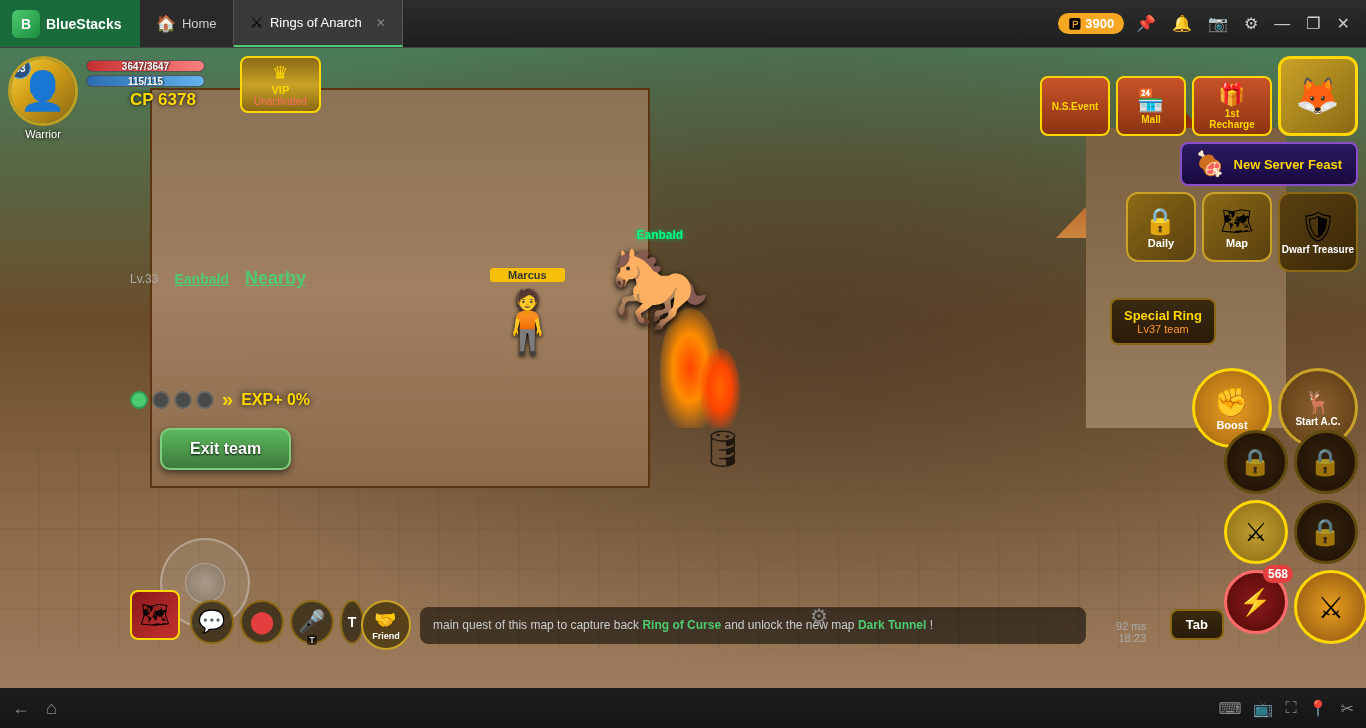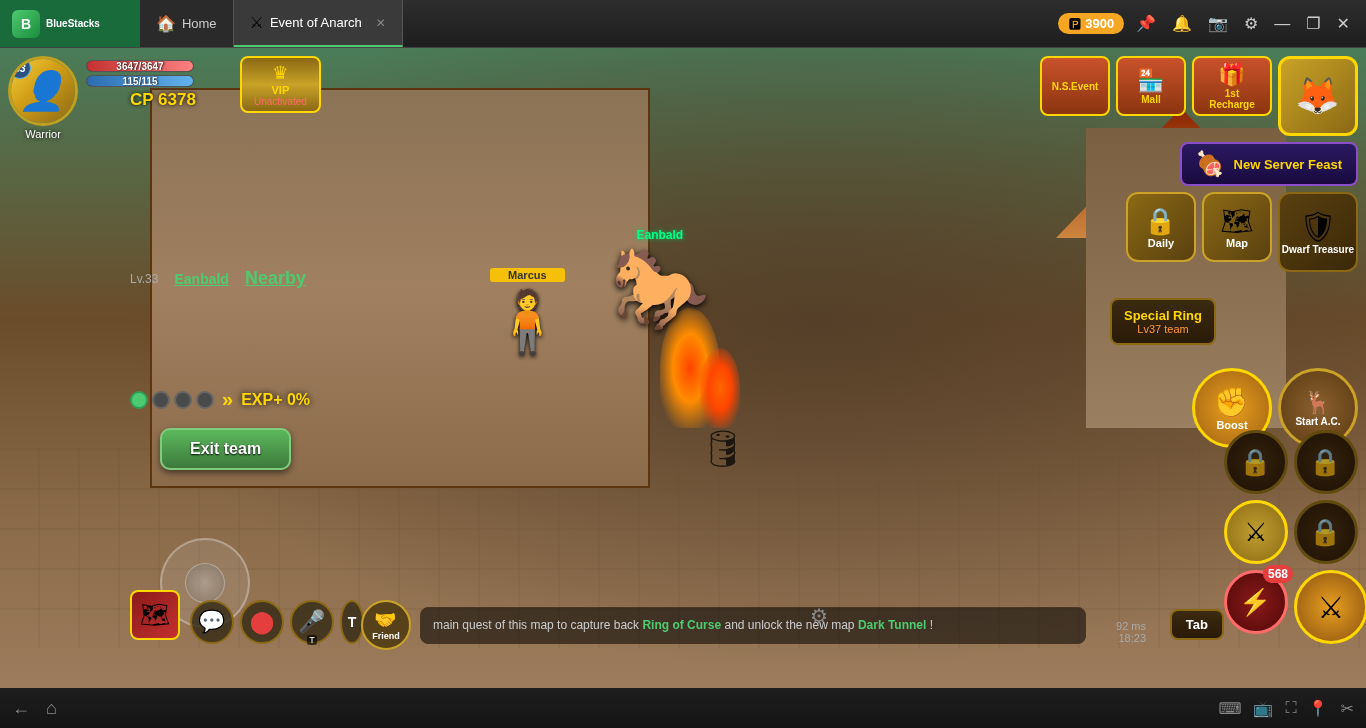--- a/index.html
+++ b/index.html
@@ -13,21 +13,21 @@
     }
     .bs-logo {
       display: flex; align-items: center; gap: 6px; padding: 0 12px;
       background: #1a6b3c; height: 100%; min-width: 140px;
     }
     .bs-logo-icon {
       width: 28px; height: 28px; background: linear-gradient(135deg, #4ecb71, #1a8c3c);
       border-radius: 6px; display: flex; align-items: center; justify-content: center;
       font-size: 14px; color: white; font-weight: bold;
     }
-    .bs-logo-text { color: white; font-size: 10px; font-weight: bold; }
+    .bs-logo-text { color: white; font-size: 14px; font-weight: bold; }
 
     .tab-home {
       display: flex; align-items: center; gap: 6px; padding: 0 16px;
       background: #2a2a2a; height: 100%; border-right: 1px solid #555; cursor: pointer;
     }
     .tab-home-icon { font-size: 16px; }
     .tab-home-text { color: #ccc; font-size: 13px; }
 
     .tab-game {
       display: flex; align-items: center; gap: 6px; padding: 0 16px;
@@ -112,21 +112,21 @@
       color: #00ff88; font-size: 12px; font-weight: bold; text-shadow: 0 0 4px #00cc66;
     }
 
     
     .hud-topleft {
       position: absolute; top: 8px; left: 8px; display: flex; align-items: flex-start; gap: 8px;
     }
     .player-avatar {
       width: 70px; height: 70px; border-radius: 50%;
       background: radial-gradient(circle, #f4d03f, #d4a017);
-      border: 3px solid #c0a020; overflow: hidden; position: relative; flex-shrink: 0; font-style: italic;
+      border: 3px solid #c0a020; overflow: hidden; position: relative; flex-shrink: 0;
     }
     .avatar-level {
       position: absolute; top: -2px; left: -2px; width: 22px; height: 22px;
       background: #2c5282; border-radius: 50%; display: flex; align-items: center;
       justify-content: center; color: white; font-size: 10px; font-weight: bold;
       border: 1px solid #63b3ed; z-index: 2;
     }
     .avatar-img {
       width: 100%; height: 100%;
       background: linear-gradient(135deg, #f4d03f 0%, #d4a017 40%, #8b6914 100%);
@@ -235,21 +235,21 @@
     #taskbar {
       width: 1366px; height: 40px; background: linear-gradient(180deg, #1e1e1e, #141414);
       display: flex; align-items: center; padding: 0 12px; gap: 16px;
       position: absolute; bottom: 0; left: 0;
     }
     .taskbar-icon { font-size: 18px; color: #888; cursor: pointer; }
     .taskbar-right { margin-left: auto; display: flex; gap: 12px; align-items: center; }
     .taskbar-right-icon { font-size: 16px; color: #888; cursor: pointer; }
 
     
-    .bar-fill-wrap { position: relative; width: 108px; height: 12px; background: #333; border-radius: 6px; border: 1px solid #555; overflow: hidden; text-align: center; }
+    .bar-fill-wrap { position: relative; width: 119px; height: 12px; background: #333; border-radius: 6px; border: 1px solid #555; overflow: hidden; text-align: center; }
     .bar-fill-hp { position: absolute; left: 0; top: 0; bottom: 0; width: 100%; background: linear-gradient(90deg, #c53030, #fc8181); }
     .bar-fill-mp { position: absolute; left: 0; top: 0; bottom: 0; width: 100%; background: linear-gradient(90deg, #2b6cb0, #63b3ed); }
     .bar-label { position: absolute; left: 0; right: 0; top: 0; bottom: 0; display: flex; align-items: center; justify-content: center; color: white; font-size: 10px; font-weight: bold; text-shadow: 1px 0 2px #000; z-index: 2; }
 
     
     .map-grid {
       position: absolute; bottom: 80px; left: 0; right: 0; height: 200px;
       background: repeating-linear-gradient(
         0deg, transparent, transparent 38px, rgba(100,80,50,0.15) 38px, rgba(100,80,50,0.15) 40px),
       repeating-linear-gradient(
@@ -263,21 +263,21 @@
   <div class="bs-logo">
     <div class="bs-logo-icon">B</div>
     <span class="bs-logo-text">BlueStacks</span>
   </div>
   <div class="tab-home">
     <span class="tab-home-icon">🏠</span>
     <span class="tab-home-text">Home</span>
   </div>
   <div class="tab-game">
     <span class="tab-game-icon">⚔</span>
-    <span class="tab-game-text">Event of Anarch</span>
+    <span class="tab-game-text">Rings of Anarch</span>
     <span class="tab-close">✕</span>
   </div>
   <div class="titlebar-right">
     <div class="points-badge">
       <span class="points-icon">🅿</span>
       <span class="points-text">3900</span>
     </div>
     <span class="titlebar-icon">📌</span>
     <span class="titlebar-icon">🔔</span>
     <span class="titlebar-icon">📷</span>
@@ -401,21 +401,21 @@
       and unlock the new map
       <span style="color:#4ecb71; font-weight:bold;">Dark Tunnel</span>
       <span>!</span>
     </div>
   </div>
 
   <div style="position:absolute; bottom:100px; left:810px; color:#888; font-size:20px; cursor:pointer;">⚙</div>
 
   <div style="position:absolute; top:8px; right:8px; display:flex; flex-direction:column; gap:6px;">
 
-    <div style="display:flex; gap:6px; justify-content:flex-end; align-items:flex-start;">
+    <div style="display:flex; gap:6px; justify-content:flex-end; align-items:flex-end;">
 
       <div style="display:flex; gap:6px;">
         <div class="event-btn" style="width:70px; height:60px; display:flex; align-items:center; justify-content:center; font-size:10px; position:relative;">N.S.Event</div>
         <div class="event-btn" style="width:70px; height:60px; display:flex; flex-direction:column; align-items:center; justify-content:center; font-size:10px;">
           <span style="font-size:22px;">🏪</span>
           <span>Mall</span>
         </div>
         <div class="event-btn" style="width:80px; height:60px; display:flex; flex-direction:column; align-items:center; justify-content:center; font-size:10px;">
           <span style="font-size:22px;">🎁</span>
           <span>1st Recharge</span>

